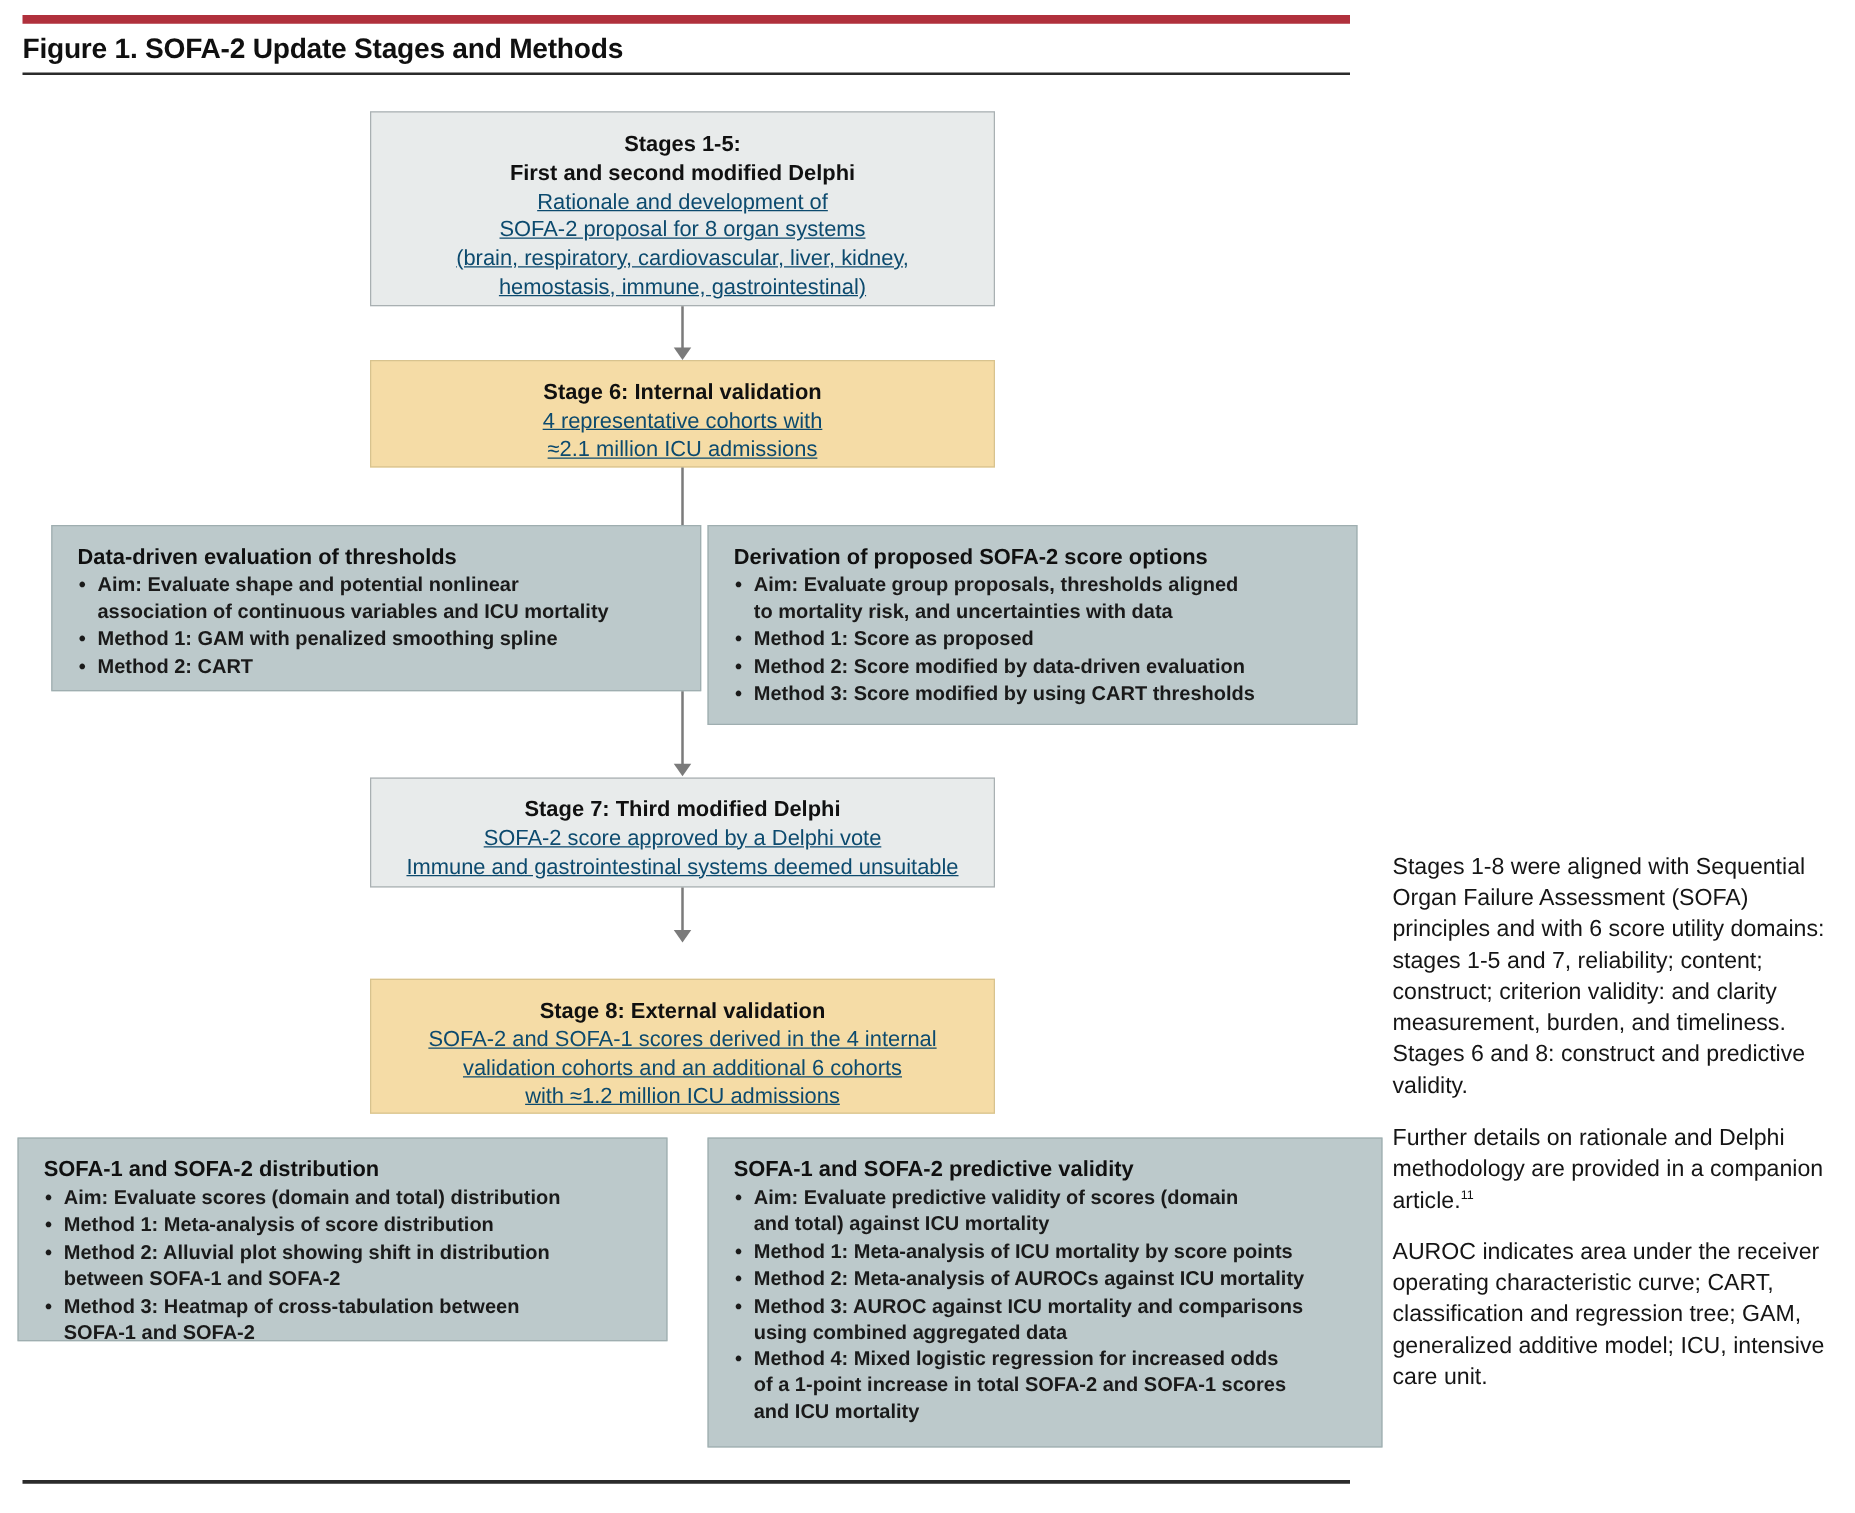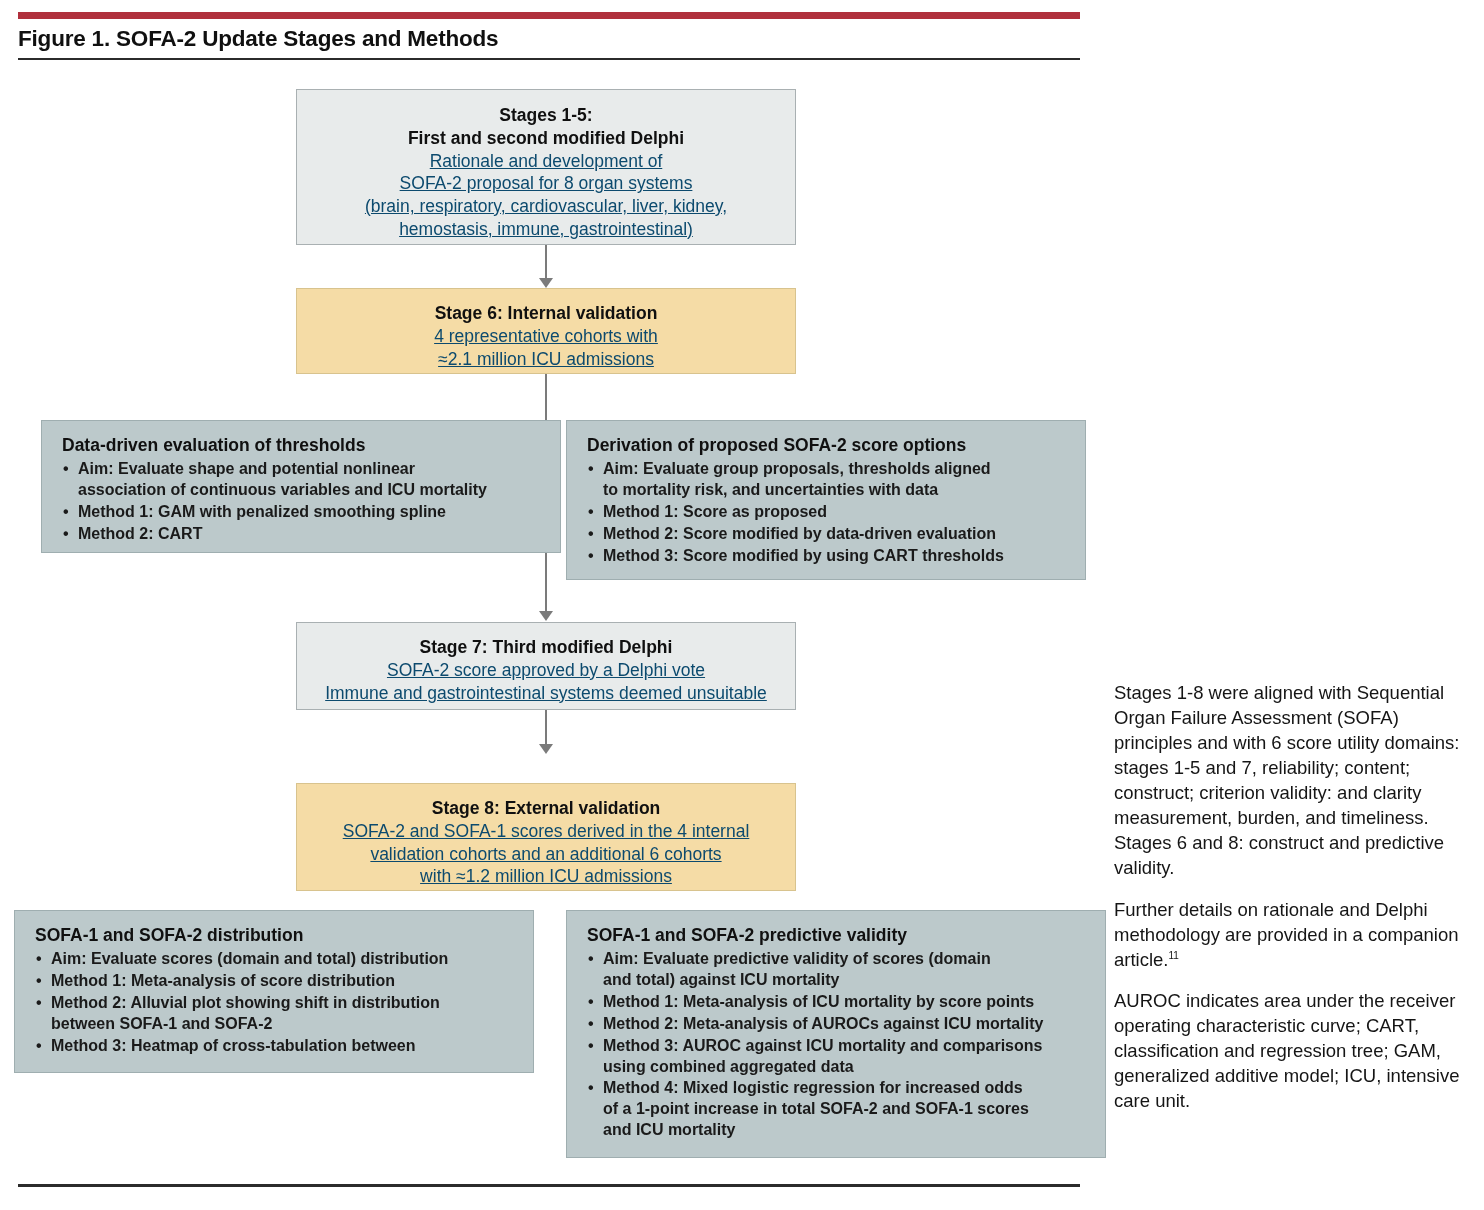--- a/index.html
+++ b/index.html
@@ -216,20 +216,21 @@
     </li>
     <li>
       <span>Method 1: Meta-analysis of score distribution</span>
     </li>
     <li>
       <span>Method 2: Alluvial plot showing shift in distribution</span>
       <span class="ind">between SOFA-1 and SOFA-2</span>
     </li>
     <li>
       <span>Method 3: Heatmap of cross-tabulation between</span>
+      <span class="ind">SOFA-1 and SOFA-2</span>
     </li>
   </ul>
 </div>
 
 <div class="box blue list" style="left:566px; top:910px; width:540px; height:248px;">
   <span class="b-title">SOFA-1 and SOFA-2 predictive validity</span>
   <ul class="bullets">
     <li>
       <span>Aim: Evaluate predictive validity of scores (domain</span>
       <span class="ind">and total) against ICU mortality</span>

